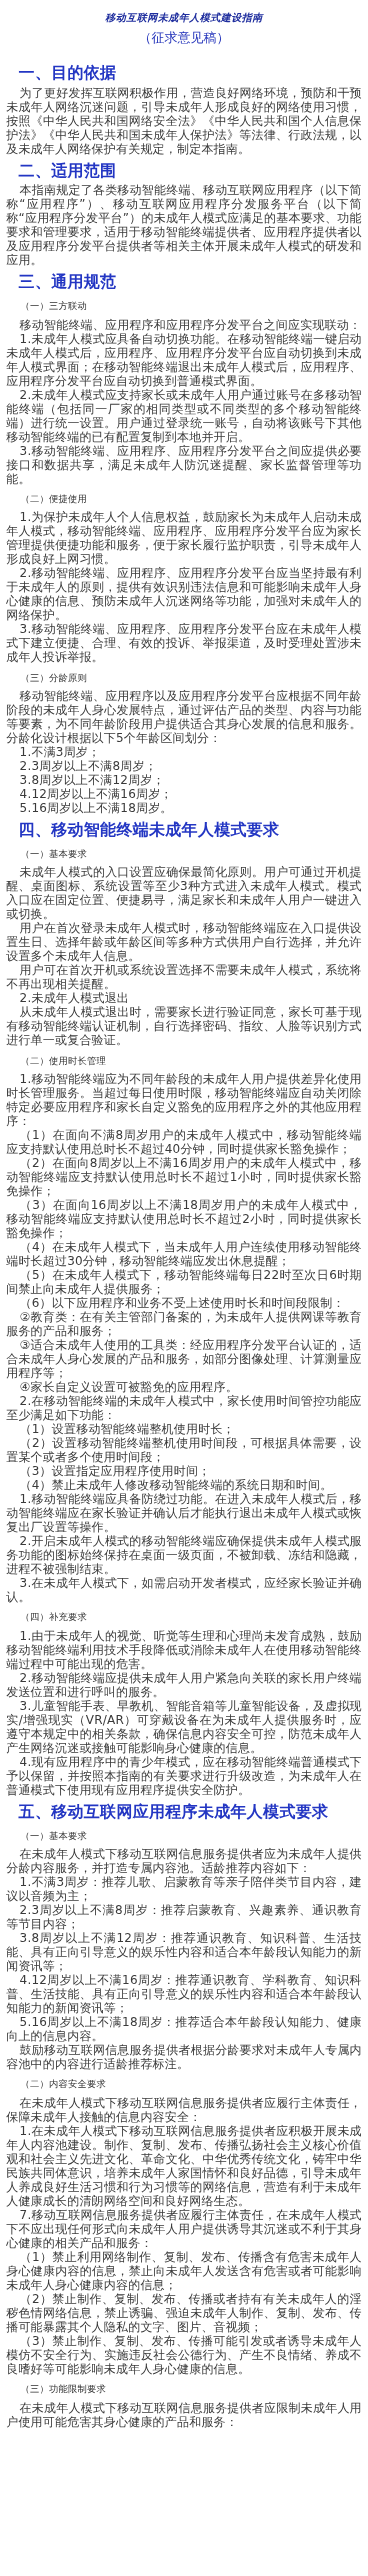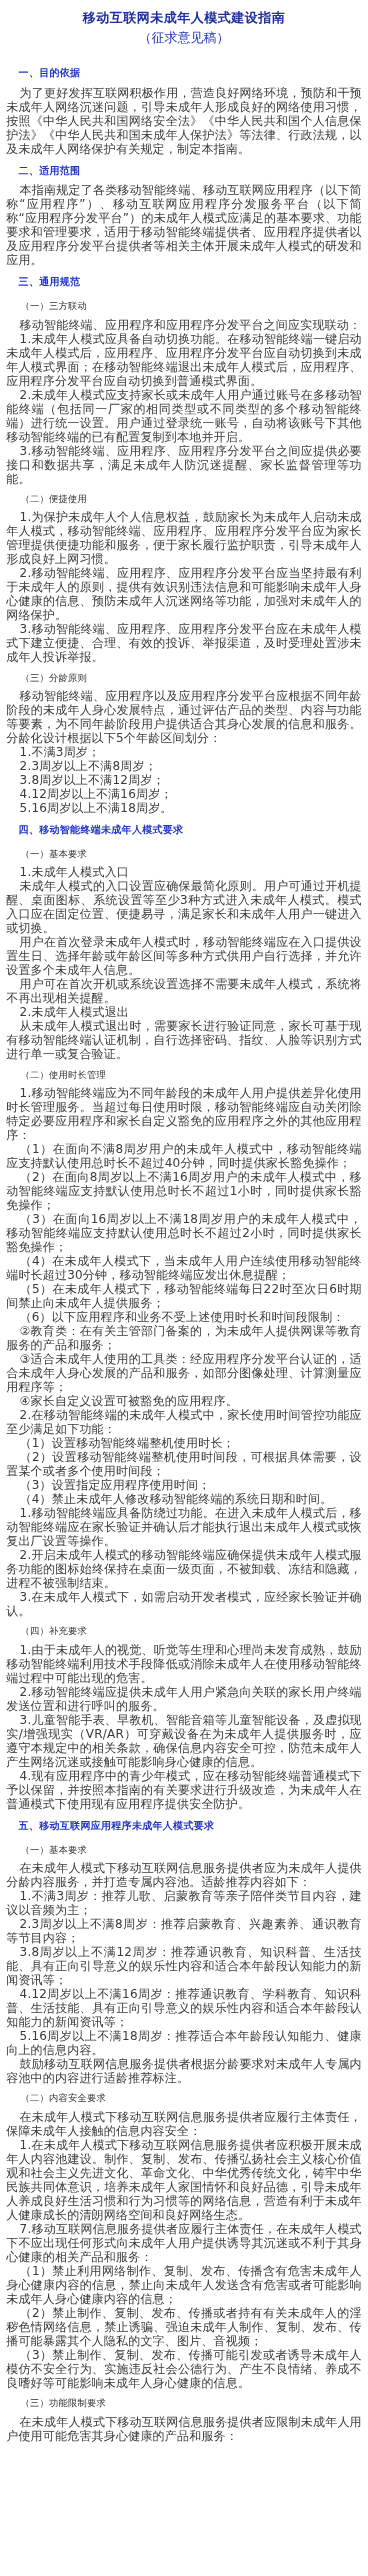--- a/index.html
+++ b/index.html
@@ -7,25 +7,26 @@
   .page {
     width: 368px;
     margin: 0 auto;
     padding: 8.2px 6.2px 6.2px 6.2px;
     box-sizing: border-box;
     background: #ffffff;
   }
   .doc-title {
     text-align: center;
     color: #1f2e9e;
-    font-size: 13px;
+    font-size: 10px;
     font-weight: bold;
     line-height: 15.5px;
     margin: 2.1px 0 5.2px 0;
     letter-spacing: 0.5px;
+    font-style: italic;
   }
   .doc-subtitle {
     text-align: center;
     color: #2434bb;
     font-size: 13px;
     line-height: 13.4px;
     margin: 0 0 17.5px 0;
   }
   .doc-content { }
   .block { margin: 0; }
@@ -33,21 +34,21 @@
     color: #3a3a3a;
     font-size: 12px;
     line-height: 14px;
     text-align: justify;
     text-indent: 13.4px;
     letter-spacing: 0.2px;
   }
   .block.h1 {
     color: #2336c3;
     font-weight: bold;
-    font-size: 10px;
+    font-size: 16px;
     line-height: 21.6px;
     text-indent: 12.4px;
     margin: 4.1px 0 2.1px 0;
     letter-spacing: 0.3px;
   }
   .block.h2 {
     color: #2f2f2f;
     font-weight: normal;
     font-size: 9.3px;
     line-height: 21.6px;
@@ -79,21 +80,20 @@
       <div class="block p">3.移动智能终端、应用程序、应用程序分发平台应在未成年人模式下建立便捷、合理、有效的投诉、举报渠道，及时受理处置涉未成年人投诉举报。</div>
       <div class="block h2">（三）分龄原则</div>
       <div class="block p">移动智能终端、应用程序以及应用程序分发平台应根据不同年龄阶段的未成年人身心发展特点，通过评估产品的类型、内容与功能等要素，为不同年龄阶段用户提供适合其身心发展的信息和服务。分龄化设计根据以下5个年龄区间划分：</div>
       <div class="block p">1.不满3周岁；</div>
       <div class="block p">2.3周岁以上不满8周岁；</div>
       <div class="block p">3.8周岁以上不满12周岁；</div>
       <div class="block p">4.12周岁以上不满16周岁；</div>
       <div class="block p">5.16周岁以上不满18周岁。</div>
       <div class="block h1">四、移动智能终端未成年人模式要求</div>
       <div class="block h2">（一）基本要求</div>
-      <div class="block p">1.未成年人模式入口</div>
       <div class="block p">未成年人模式的入口设置应确保最简化原则。用户可通过开机提醒、桌面图标、系统设置等至少3种方式进入未成年人模式。模式入口应在固定位置、便捷易寻，满足家长和未成年人用户一键进入或切换。</div>
       <div class="block p">用户在首次登录未成年人模式时，移动智能终端应在入口提供设置生日、选择年龄或年龄区间等多种方式供用户自行选择，并允许设置多个未成年人信息。</div>
       <div class="block p">用户可在首次开机或系统设置选择不需要未成年人模式，系统将不再出现相关提醒。</div>
       <div class="block p">2.未成年人模式退出</div>
       <div class="block p">从未成年人模式退出时，需要家长进行验证同意，家长可基于现有移动智能终端认证机制，自行选择密码、指纹、人脸等识别方式进行单一或复合验证。</div>
       <div class="block h2">（二）使用时长管理</div>
       <div class="block p">1.移动智能终端应为不同年龄段的未成年人用户提供差异化使用时长管理服务。当超过每日使用时限，移动智能终端应自动关闭除特定必要应用程序和家长自定义豁免的应用程序之外的其他应用程序：</div>
       <div class="block p">（1）在面向不满8周岁用户的未成年人模式中，移动智能终端应支持默认使用总时长不超过40分钟，同时提供家长豁免操作；</div>
       <div class="block p">（2）在面向8周岁以上不满16周岁用户的未成年人模式中，移动智能终端应支持默认使用总时长不超过1小时，同时提供家长豁免操作；</div>
       <div class="block p">（3）在面向16周岁以上不满18周岁用户的未成年人模式中，移动智能终端应支持默认使用总时长不超过2小时，同时提供家长豁免操作；</div>

